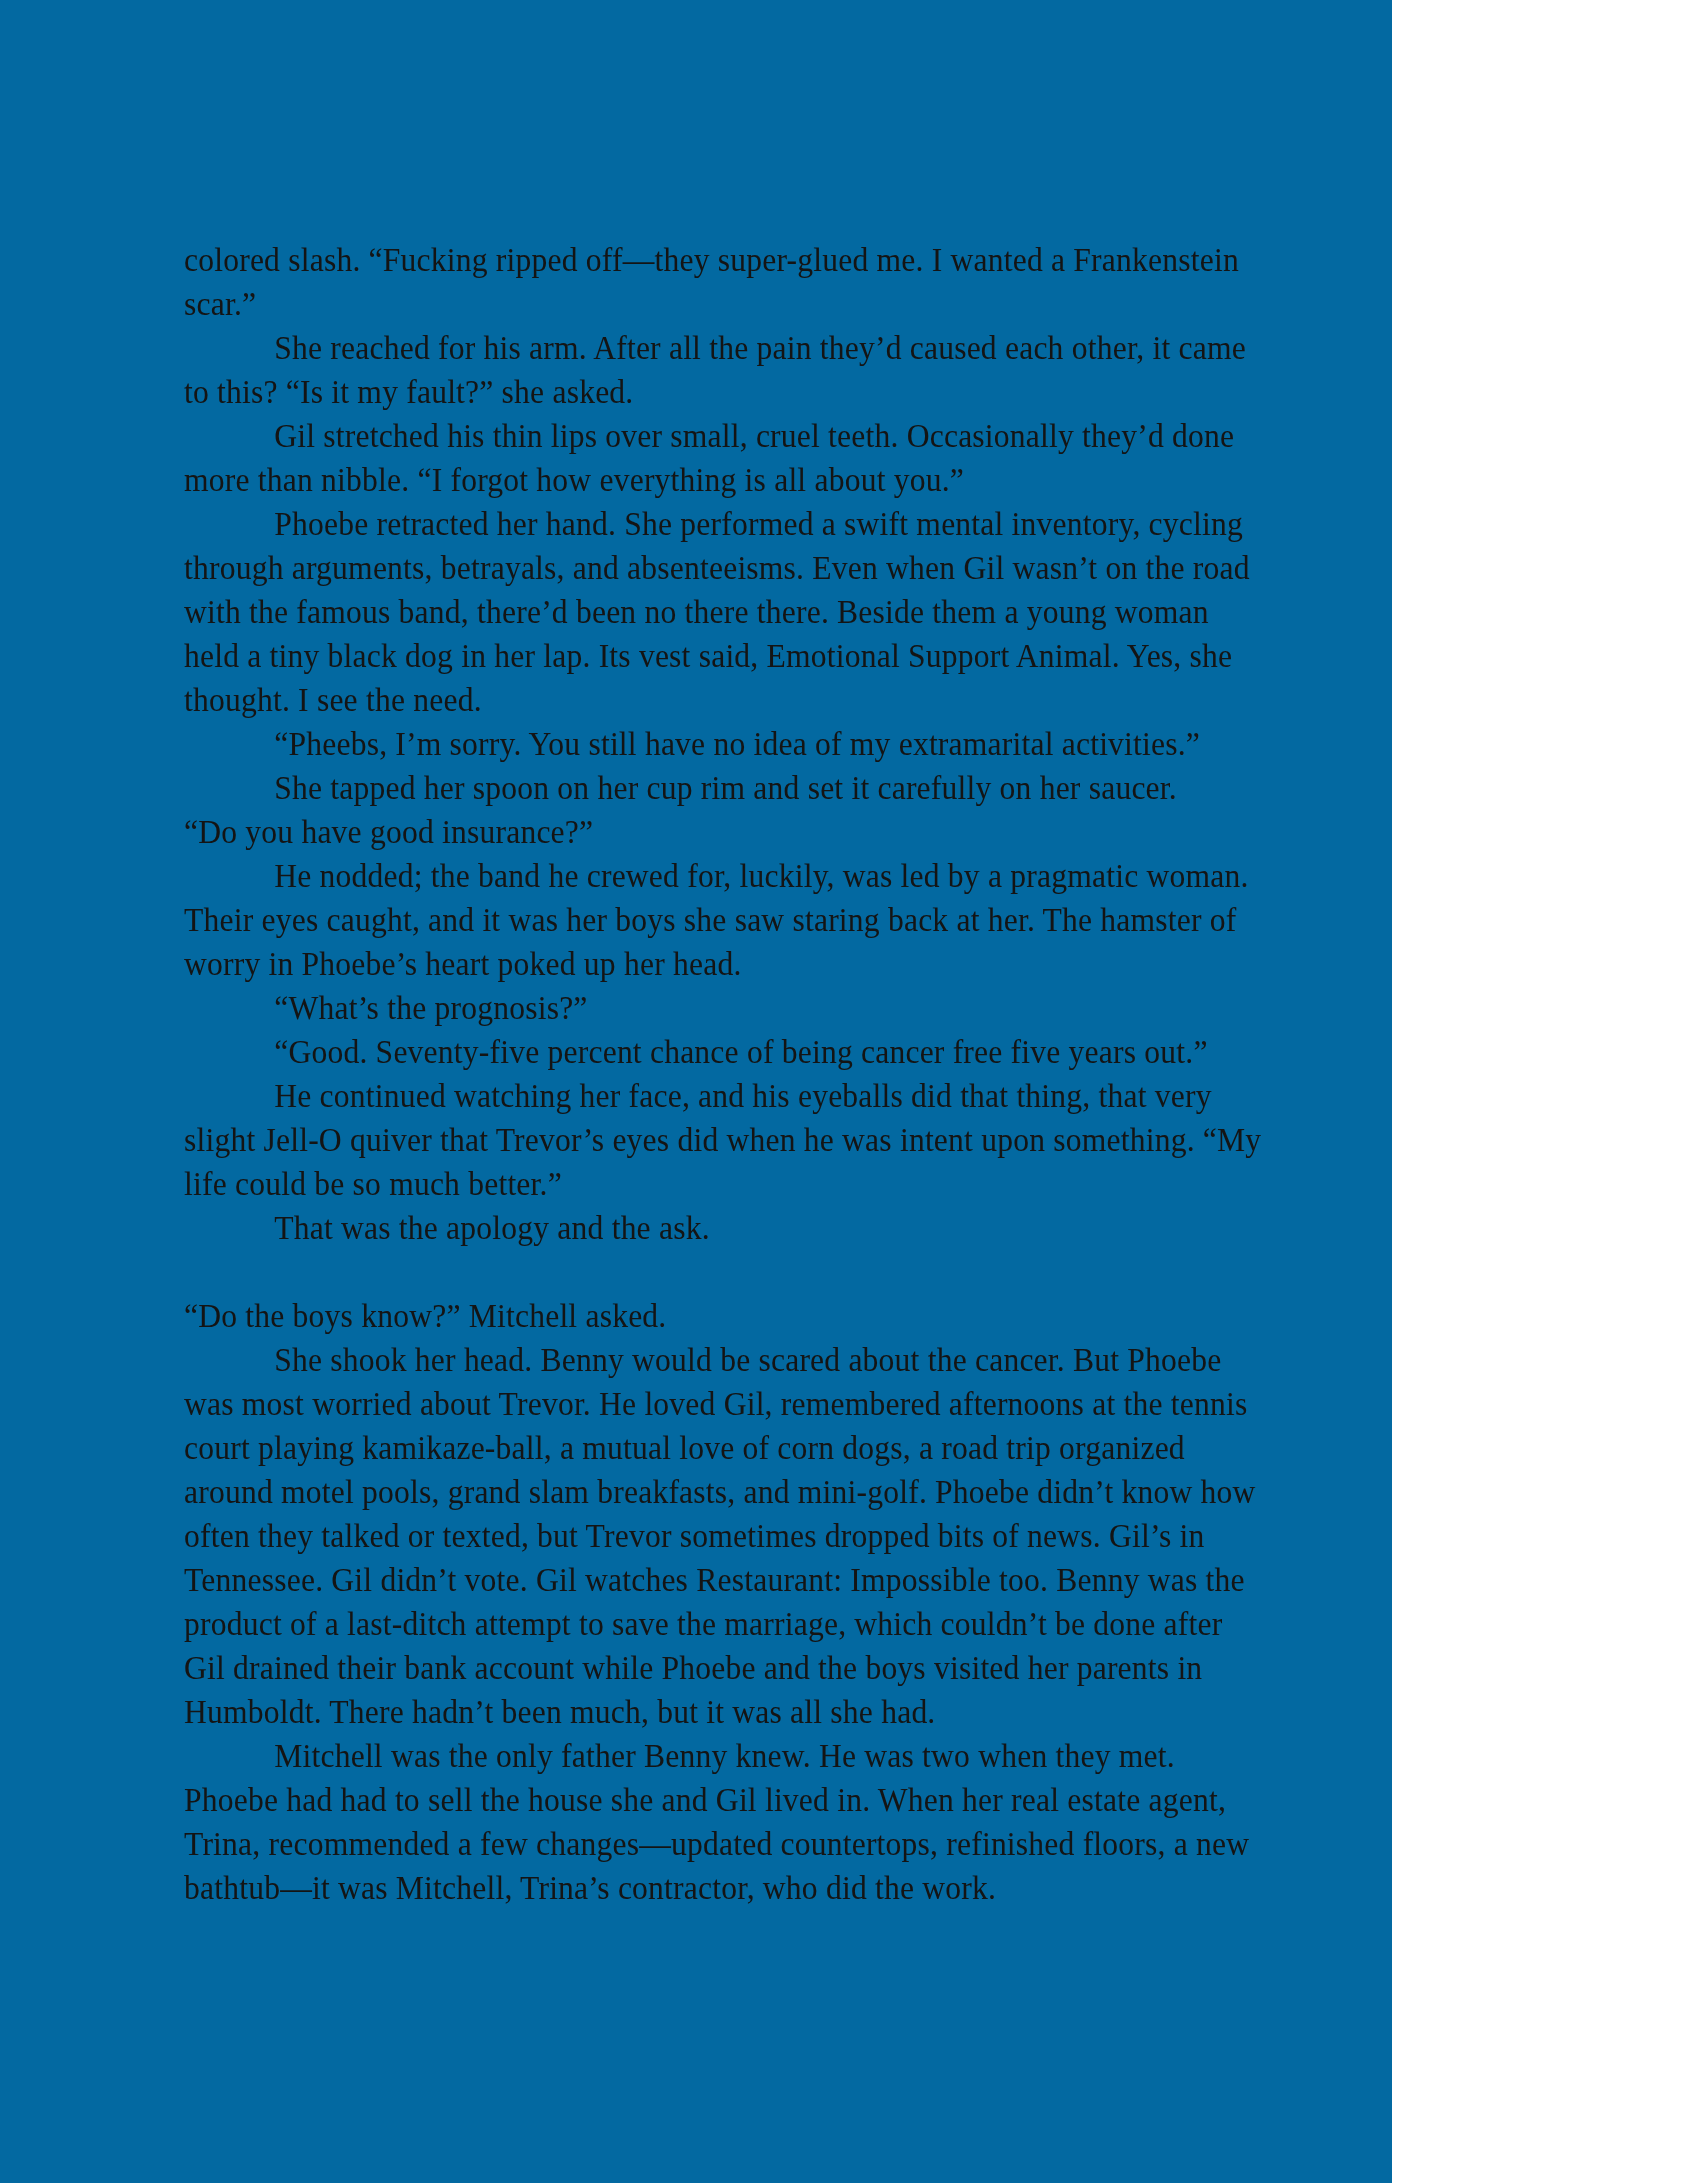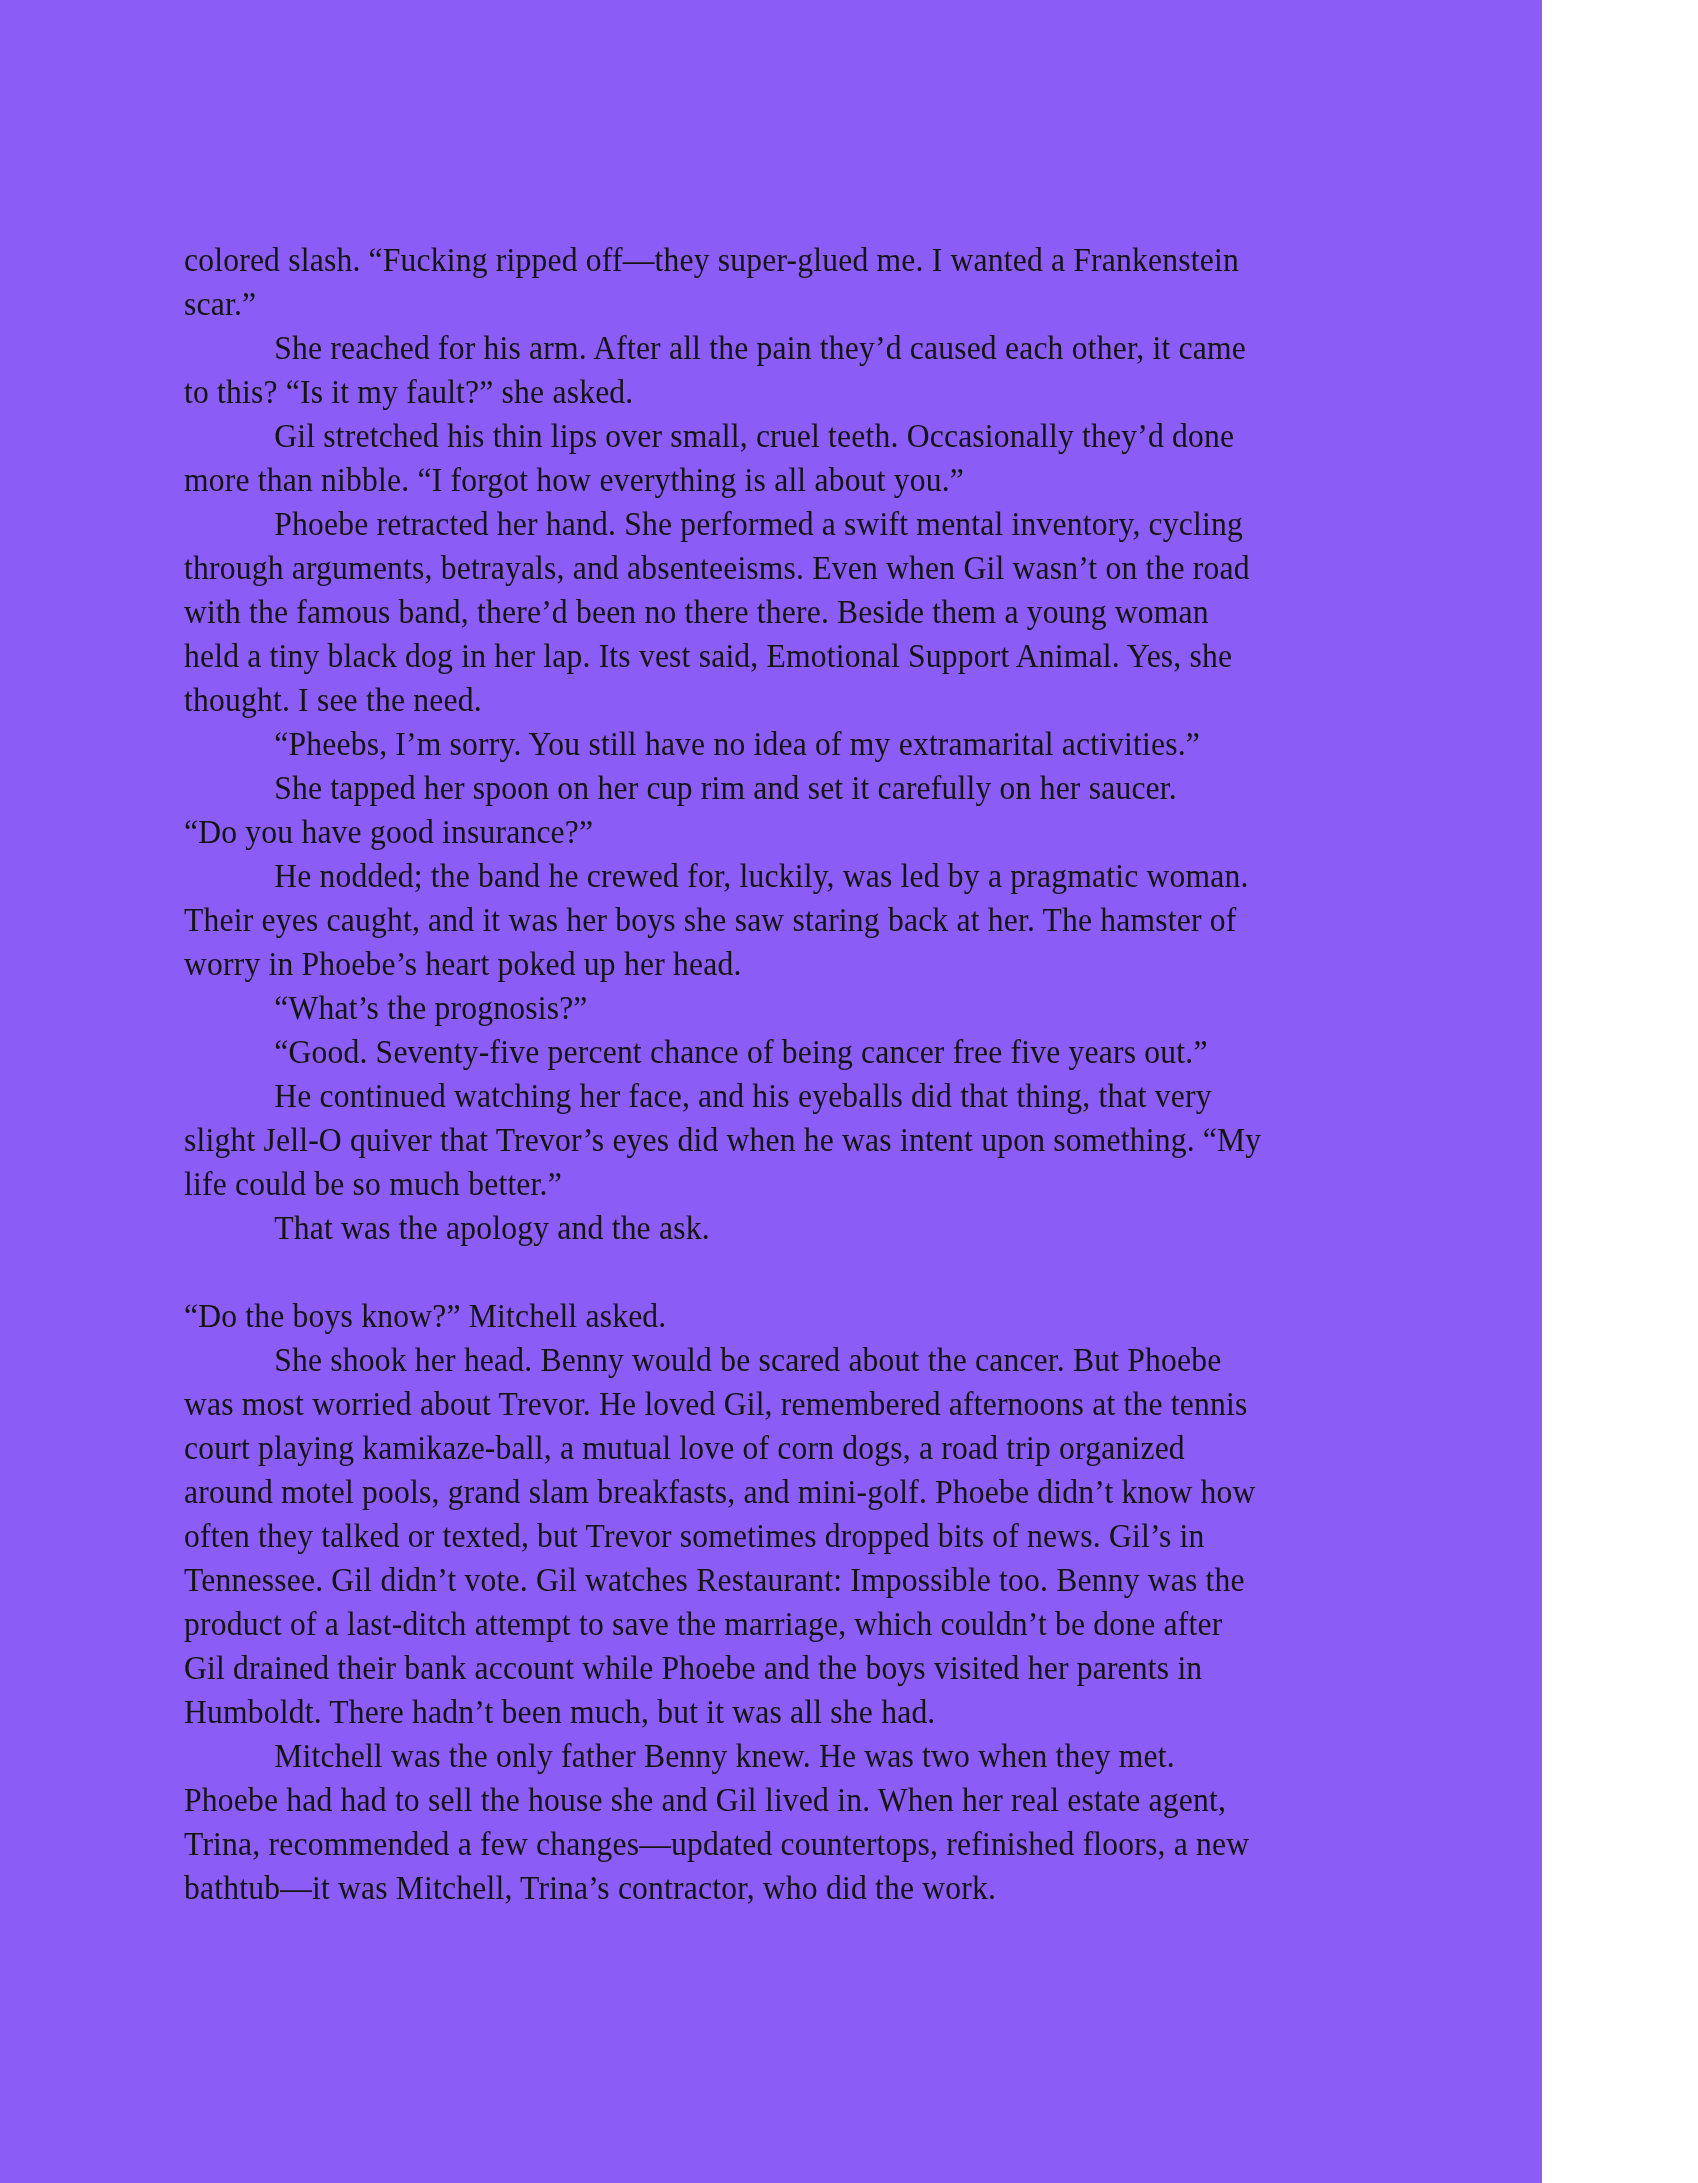--- a/index.html
+++ b/index.html
@@ -2,23 +2,23 @@
 <html style="font-size:13px"><head>
 <meta charset="utf-8">
 <style>
   html, body {
     margin: 0;
     padding: 0;
     background: #ffffff;
   }
   .page {
     position: relative;
-    width: 1542px;
+    width: 1392px;
     height: 2183px;
-    background: #8b5cf6;
+    background: #0369a1;
     overflow: hidden;
     font-family: "Liberation Serif", serif;
   }
   .text-column {
     position: absolute;
     left: 184px;
     top: 238px;
     width: 1326px;
     transform: scaleX(0.93);
     transform-origin: 0 0;

